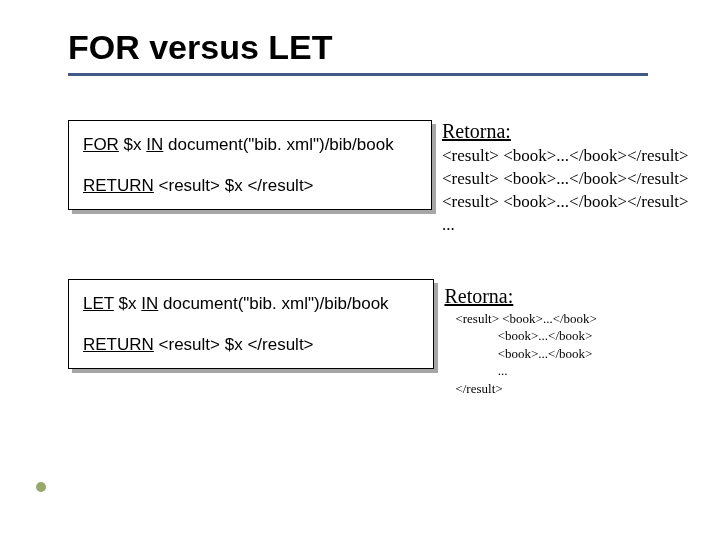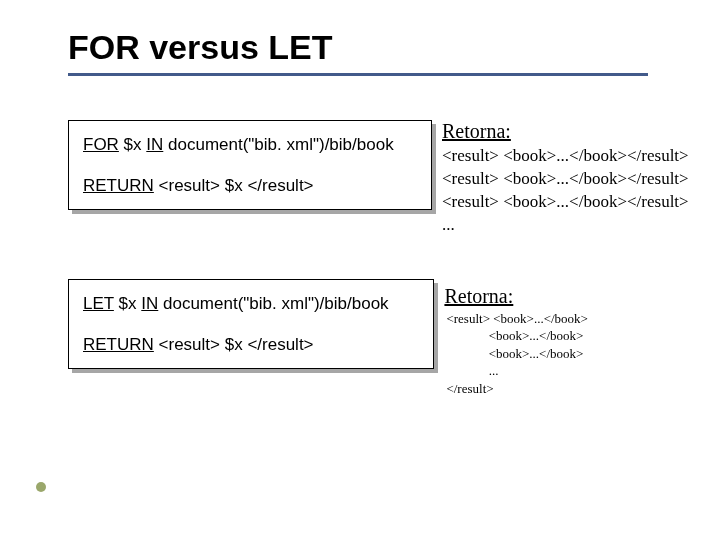--- a/index.html
+++ b/index.html
@@ -62,21 +62,21 @@
     font-family: "Times New Roman", serif;
     font-size: 17px;
     line-height: 1.35;
     white-space: pre;
   }
   .result-code-indent {
     font-family: "Times New Roman", serif;
     font-size: 13px;
     line-height: 1.35;
     white-space: pre;
-    margin-left: 2px;
+    margin-left: 11px;
   }
   .bullet {
     position: absolute;
     left: 36px;
     width: 10px;
     height: 10px;
     border-radius: 50%;
     background: #9aa76b;
   }
 </style>

